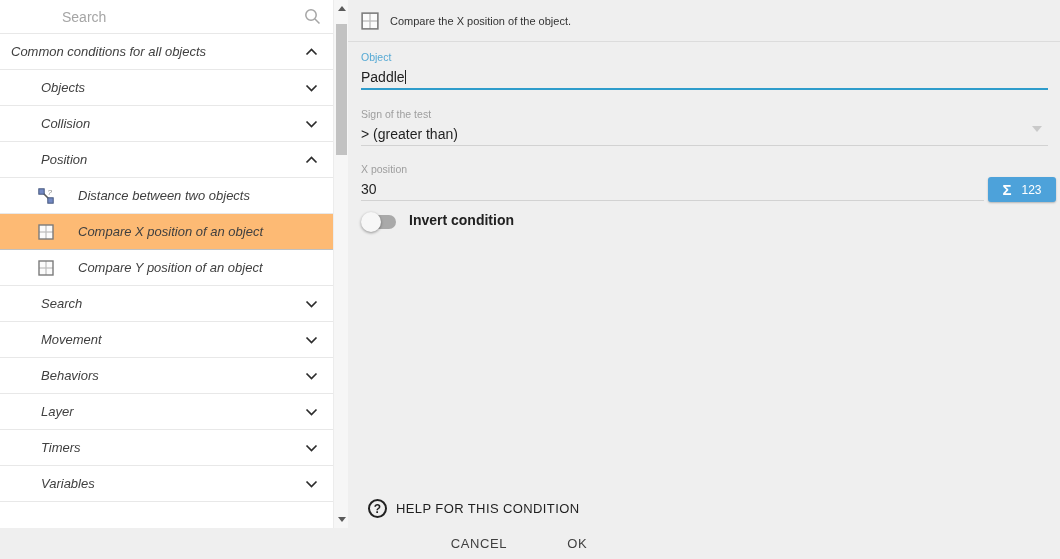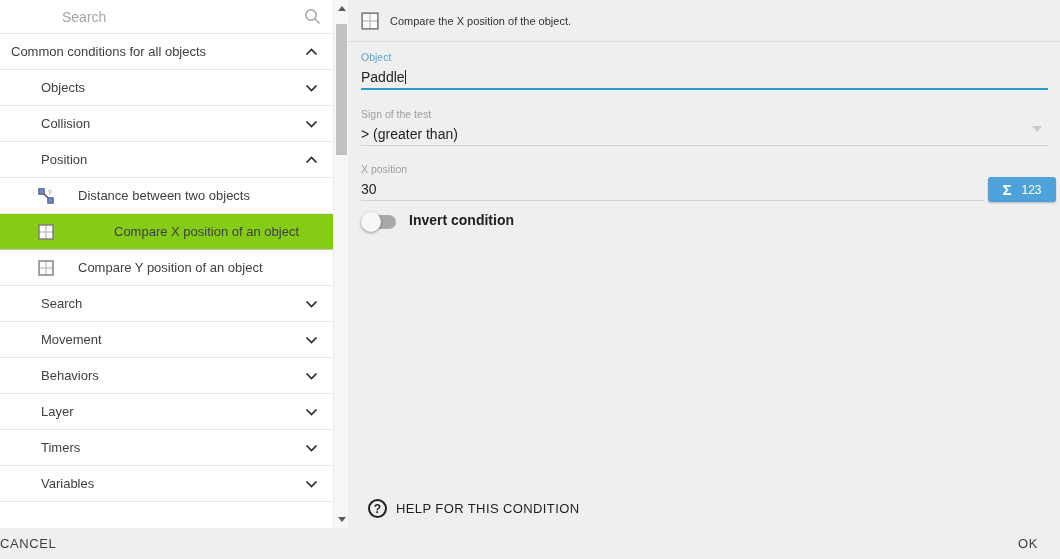--- a/index.html
+++ b/index.html
@@ -10,27 +10,27 @@
   
   .sidebar { position:absolute; left:0; top:0; width:348px; height:528px; background:#ffffff; }
   .search-row { position:relative; height:34px; border-bottom:1px solid #e8e8e8; width:333px; }
   .search-input { width:100%; height:100%; border:none; outline:none; background:transparent;
     padding:0 34px 0 14px; font-size:14px; color:#333; font-family:"Liberation Sans",sans-serif;margin-left:48px; }
   .search-input::placeholder { color:#a5a5a5; }
   .search-icon { position:absolute; right:12px; top:8px; }
 
   .rows { width:333px; }
   .row { position:relative; height:36px; border-bottom:1px solid #e8e8e8; display:flex;
-    align-items:center; font-size:13px; color:#404040; cursor:default; }
+    align-items:center; font-size:13px; color:#404040; cursor:default;font-style:italic; }
   .row .chev { position:absolute; right:15px; top:50%; margin-top:-4px; }
   .cat0 { padding-left:11px; }
   .cat1 { padding-left:41px; }
   .leaf { padding-left:38px; }
   .leaf .leaf-icon { width:16px; height:16px; margin-right:24px; flex:0 0 16px; }
-  .row.selected { background:#84cc16; border-bottom:1px solid #c0c0c0;gap:36px; }
+  .row.selected { background:#fdba74; border-bottom:1px solid #c0c0c0; }
 
   
   .scrollbar { position:absolute; right:0; top:0; width:15px; height:528px; background:#f6f6f6;
     border-left:1px solid #ececec; }
   .sb-arrow { position:absolute; left:0; width:15px; height:15px; display:flex; align-items:center; justify-content:center; }
   .sb-arrow.up { top:1px; }
   .sb-arrow.down { bottom:1px; }
   .tri-up { width:0; height:0; border-left:4px solid transparent; border-right:4px solid transparent; border-bottom:5px solid #5a5a5a; }
   .tri-down { width:0; height:0; border-left:4px solid transparent; border-right:4px solid transparent; border-top:5px solid #5a5a5a; }
   .sb-thumb { position:absolute; left:2px; width:11px; top:24px; height:131px; background:#c2c2c2; }
@@ -70,21 +70,21 @@
   .toggle-label { font-size:14px; color:#212121; }
 
   .help-button { position:absolute; left:20px; top:499px; display:flex; align-items:center; gap:9px;
     background:none; border:none; cursor:pointer; font-family:"Liberation Sans",sans-serif; }
   .help-icon { width:19px; height:19px; border:2px solid #212121; border-radius:50%; display:flex;
     align-items:center; justify-content:center; font-size:12px; font-weight:bold; color:#212121; }
   .help-label { font-size:13px; letter-spacing:0.4px; color:#1f1f1f; }
 
   
   .actions { position:absolute; left:0; bottom:0; width:1060px; height:31px; display:flex;
-    align-items:center; justify-content:space-between; gap:60px; padding-right:22px; background:#efefef; }
+    align-items:center; justify-content:center; gap:60px; padding-right:22px; background:#efefef; }
   .btn-flat { background:none; border:none; font-size:13px; letter-spacing:0.6px; cursor:pointer;
     font-family:"Liberation Sans",sans-serif; }
   .btn-cancel { color:#3f3f3f; }
   .btn-ok { color:#404040; }
 </style>
 </head>
 <body>
 
 <div class="dialog">
 

